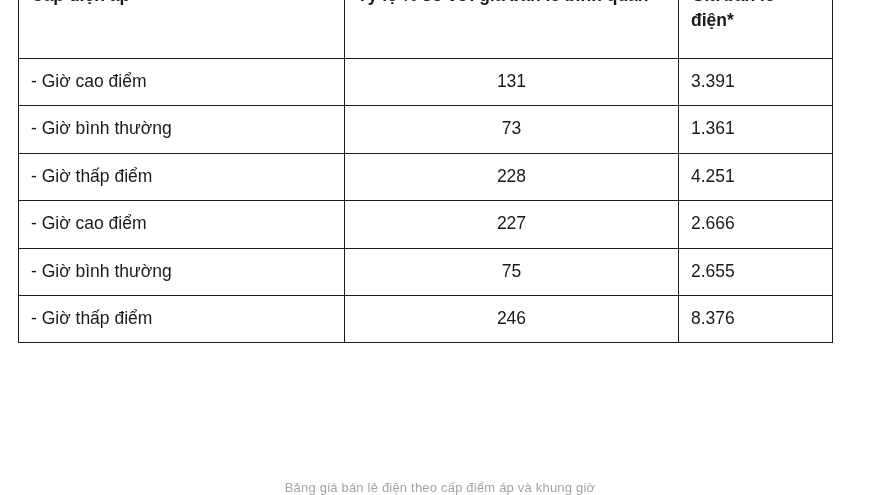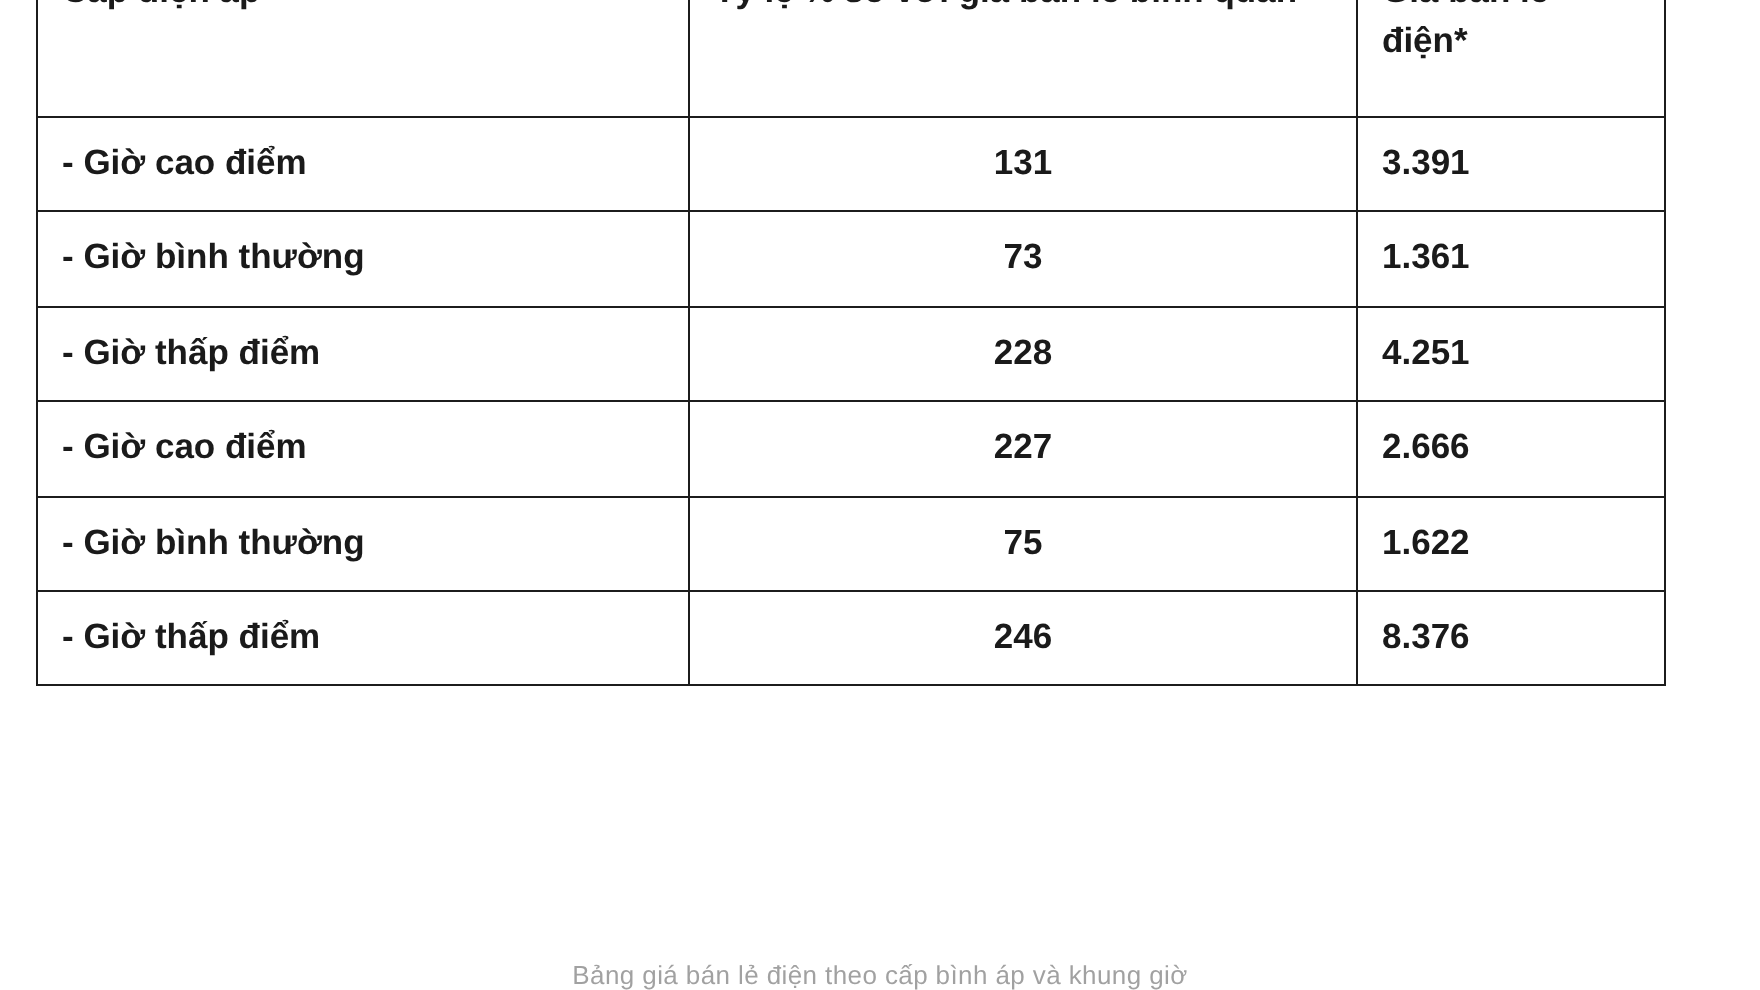--- a/index.html
+++ b/index.html
@@ -72,21 +72,21 @@
 
   .num {
     text-align: center;
   }
 
   .val {
     text-align: left;
   }
 
   .row-normal td {
-    font-weight: bold;
+    font-weight: normal;
     margin-left: 20px;
   }
 
   
   .caption {
     position: absolute;
     left: 0;
     bottom: 0;
     width: 880px;
     height: 18px;
@@ -147,29 +147,29 @@
 
         <tr class="row-normal">
           <td>- Giờ cao điểm</td>
           <td class="num">227</td>
           <td class="val">2.666</td>
         </tr>
 
         <tr class="row-normal">
           <td>- Giờ bình thường</td>
           <td class="num">75</td>
-          <td class="val">1.622</td>
+          <td class="val">2.655</td>
         </tr>
 
         <tr class="row-normal">
           <td>- Giờ thấp điểm</td>
           <td class="num">246</td>
           <td class="val">8.376</td>
         </tr>
       </tbody>
     </table>
   </div>
 
   <div class="caption">
-    <span>Bảng giá bán lẻ điện theo cấp bình áp và khung giờ</span>
+    <span>Bảng giá bán lẻ điện theo cấp điểm áp và khung giờ</span>
   </div>
 
 </div>
 
 </body></html>

